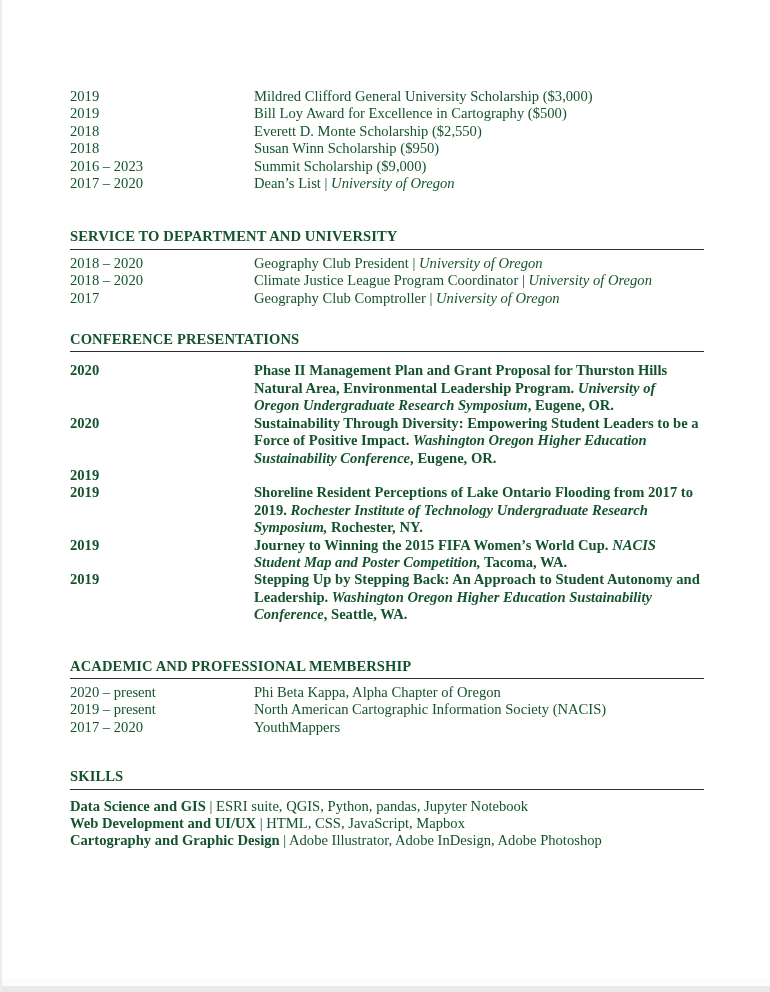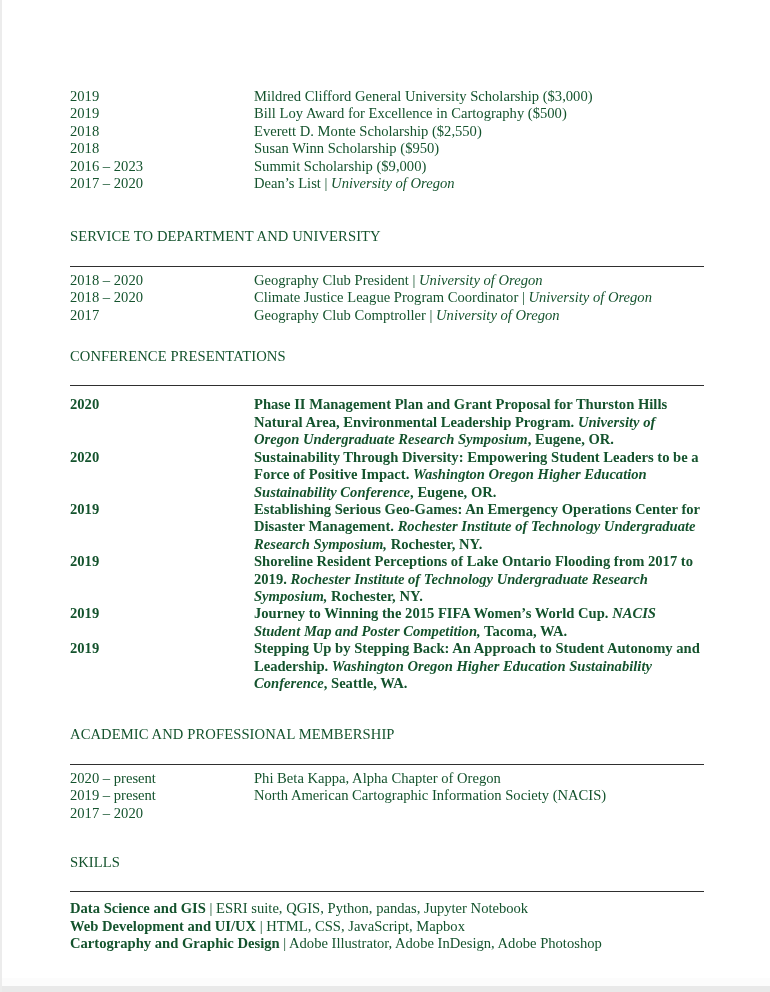--- a/index.html
+++ b/index.html
@@ -29,22 +29,22 @@
   section { display: block; }
   .sec-0 { margin-top: 0; }
   .sec-1 { margin-top: 36px; }
   .sec-2 { margin-top: 24px; }
   .sec-3 { margin-top: 34px; }
   .sec-4 { margin-top: 32px; }
   .heading {
     margin: 0;
     font-size: 14.6px;
     line-height: 17.4px;
-    font-weight: normal;
-    padding-bottom: 20px;
+    font-weight: bold;
+    padding-bottom: 3px;
     border-bottom: 1.5px solid #2f2f2f;
     letter-spacing: 0.1px;
   }
   .entries { margin-top: 5px; }
   .sec-0 .entries { margin-top: 0; }
   .sec-2 .entries { margin-top: 10px; font-weight: bold; }
   .sec-4 .entries { margin-top: 8px; }
   .row { display: flex; align-items: flex-start; }
   .row .date { flex: 0 0 184px; }
   .row .desc { flex: 1 1 auto; }
@@ -127,21 +127,20 @@
           <div class="row">
             <span class="date">2020</span>
             <span class="desc"><span>Phase II Management Plan and Grant Proposal for Thurston Hills Natural Area, Environmental Leadership Program. </span><span class="it">University of Oregon Undergraduate Research Symposium</span><span>, Eugene, OR.</span></span>
           </div>
           <div class="row">
             <span class="date">2020</span>
             <span class="desc"><span>Sustainability Through Diversity: Empowering Student Leaders to be a Force of Positive Impact. </span><span class="it">Washington Oregon Higher Education Sustainability Conference</span><span>, Eugene, OR.</span></span>
           </div>
           <div class="row">
             <span class="date">2019</span>
-            <span class="desc"><span>Establishing Serious Geo-Games: An Emergency Operations Center for Disaster Management. </span><span class="it">Rochester Institute of Technology Undergraduate Research Symposium,</span><span> Rochester, NY.</span></span>
           </div>
           <div class="row">
             <span class="date">2019</span>
             <span class="desc"><span>Shoreline Resident Perceptions of Lake Ontario Flooding from 2017 to 2019. </span><span class="it">Rochester Institute of Technology Undergraduate Research Symposium,</span><span> Rochester, NY.</span></span>
           </div>
           <div class="row">
             <span class="date">2019</span>
             <span class="desc"><span>Journey to Winning the 2015 FIFA Women’s World Cup. </span><span class="it">NACIS Student Map and Poster Competition,</span><span> Tacoma, WA.</span></span>
           </div>
           <div class="row">
@@ -157,20 +156,21 @@
           <div class="row">
             <span class="date">2020 – present</span>
             <span class="desc"><span>Phi Beta Kappa, Alpha Chapter of Oregon</span></span>
           </div>
           <div class="row">
             <span class="date">2019 – present</span>
             <span class="desc"><span>North American Cartographic Information Society (NACIS)</span></span>
           </div>
           <div class="row">
             <span class="date">2017 – 2020</span>
+            <span class="desc"><span>YouthMappers</span></span>
           </div>
         </div>
     </section>
 
     <section class="sec-4">
       <h2 class="heading">SKILLS</h2>
       <div class="entries">
           <div class="row"><span class="desc"><span class="bd">Data Science and GIS</span><span> | ESRI suite, QGIS, Python, pandas, Jupyter Notebook</span></span></div>
           <div class="row"><span class="desc"><span class="bd">Web Development and UI/UX</span><span> | HTML, CSS, JavaScript, Mapbox</span></span></div>
           <div class="row"><span class="desc"><span class="bd">Cartography and Graphic Design</span><span> | Adobe Illustrator, Adobe InDesign, Adobe Photoshop</span></span></div>

